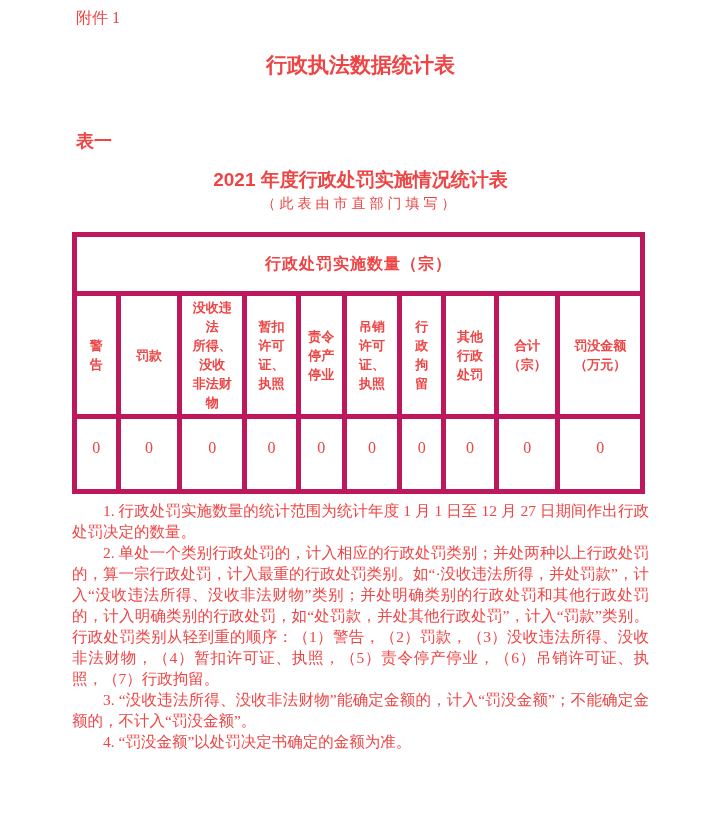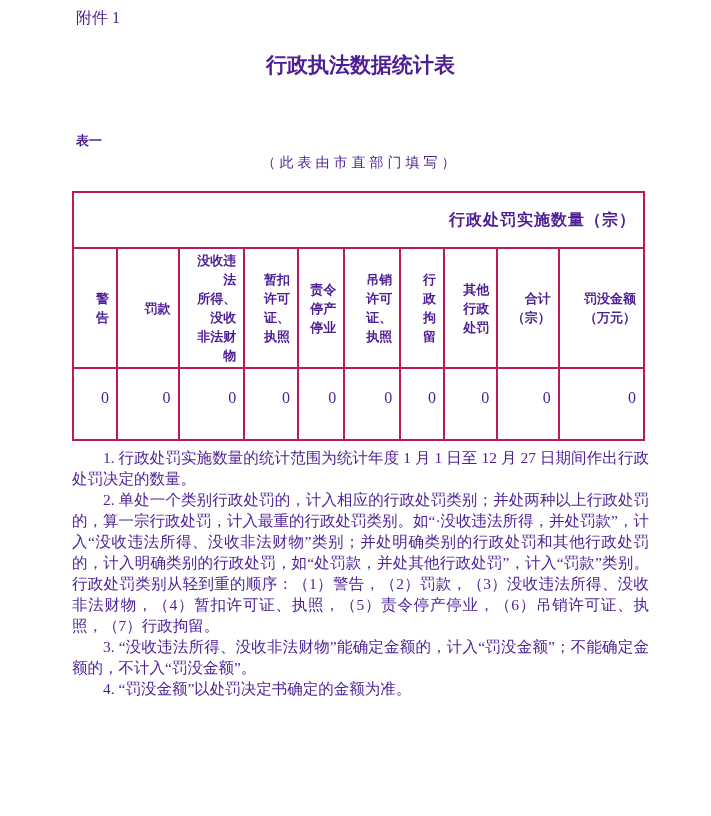--- a/index.html
+++ b/index.html
@@ -6,21 +6,21 @@
     margin: 0;
     padding: 0;
     background: #ffffff;
   }
   .page {
     position: relative;
     width: 711px;
     height: 816px;
     box-sizing: border-box;
     background: #ffffff;
-    color: #4c1d95;
+    color: #ef4444;
     padding: 8px 62px 0 72px;
     font-family: "Liberation Serif", serif;
     overflow: hidden;
   }
   .attachment {
     font-size: 16px;
     line-height: 20px;
     padding-left: 4px;
     font-family: "Liberation Serif", serif;
   }
@@ -29,21 +29,21 @@
     text-align: center;
     font-family: "Liberation Sans", sans-serif;
     font-weight: bold;
     font-size: 21px;
     line-height: 43px;
   }
   .table-label {
     margin-top: 44px;
     font-family: "Liberation Sans", sans-serif;
     font-weight: bold;
-    font-size: 13px;
+    font-size: 18px;
     line-height: 22px;
     padding-left: 4px;
   }
   .subtitle {
     margin-top: 15px;
     text-align: center;
     font-family: "Liberation Sans", sans-serif;
     font-weight: bold;
     font-size: 19px;
     line-height: 26px;
@@ -56,22 +56,22 @@
     line-height: 20px;
   }
   table.stats {
     margin-top: 18px;
     width: 573px;
     border-collapse: collapse;
     border: 2px solid #000;
     table-layout: fixed;
   }
   table.stats td, table.stats th {
-    border: 2px solid #be185d;
-    text-align: right;
+    border: 5px solid #be185d;
+    text-align: center;
     vertical-align: middle;
     padding: 2px 7px;
     overflow: hidden;
   }
   .col-c1  { width: 7.7%; }
   .col-c2  { width: 10.8%; }
   .col-c3  { width: 11.5%; }
   .col-c4  { width: 9.4%; }
   .col-c5  { width: 8.1%; }
   .col-c6  { width: 9.8%; }
@@ -120,20 +120,21 @@
 <div class="page">
 
   <div class="attachment">附件 1</div>
 
   <div class="title-block">
     <div>行政执法数据统计表</div>
   </div>
 
   <div class="table-label">表一</div>
 
+  <div class="subtitle">2021 年度行政处罚实施情况统计表</div>
 
   <div class="fill-note">（此表由市直部门填写）</div>
 
   <table class="stats">
     <colgroup>
       <col class="col-c1">
         <col class="col-c2">
         <col class="col-c3">
         <col class="col-c4">
         <col class="col-c5">

